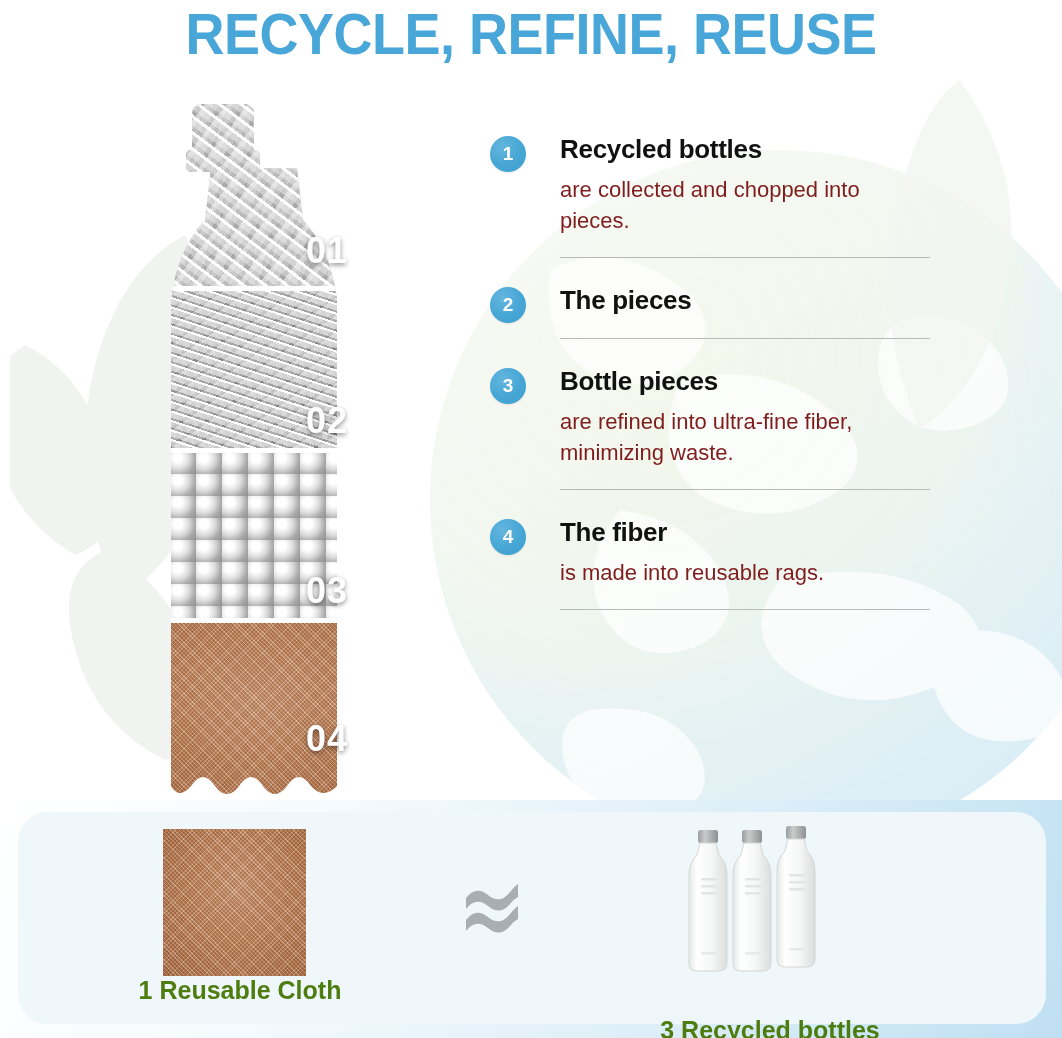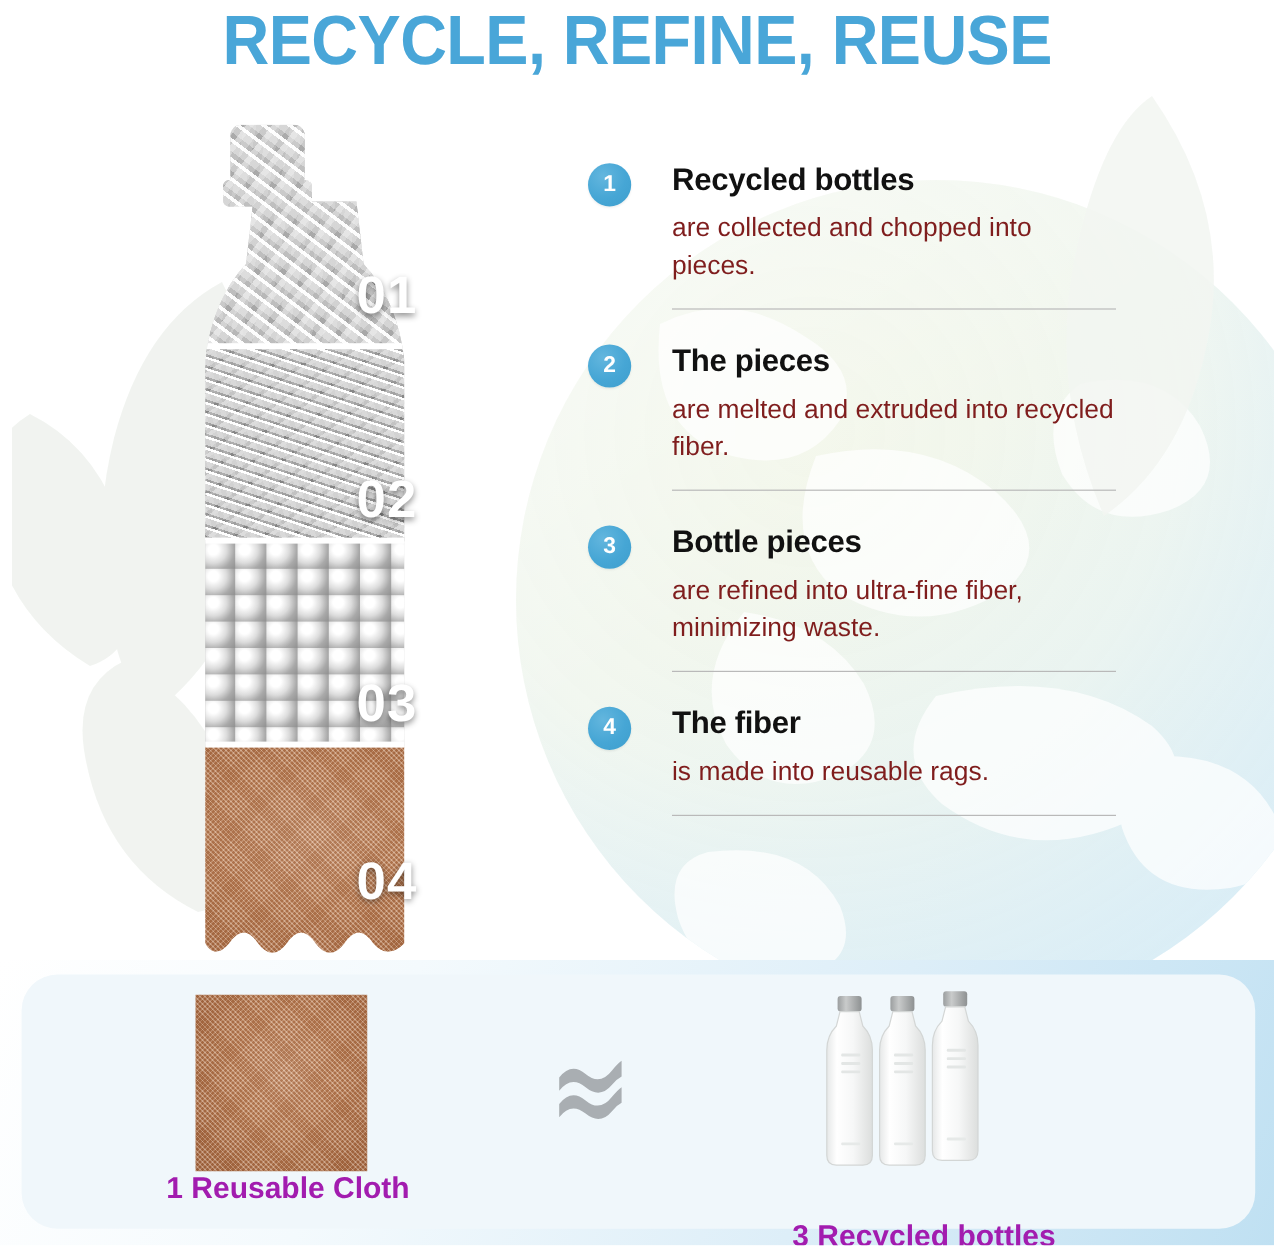--- a/index.html
+++ b/index.html
@@ -36,21 +36,21 @@
     letter-spacing:-0.5px;
     color:#49a6d8;
     transform:scaleX(0.93);
     font-family:"Liberation Sans", sans-serif;
   }
 
   
   .bottle-wrap{position:absolute;left:118px;top:100px;width:272px;height:700px;}
   .band-num{
     position:absolute;right:40px;bottom:6px;
-    font-size:44px;font-weight:bold;color:#ffffff;
+    font-size:36px;font-weight:bold;color:#ffffff;
     text-shadow:0 2px 5px rgba(0,0,0,.45);
     letter-spacing:1px;
     font-family:"Liberation Sans", sans-serif;
   }
 
   
   .tex-flake{
     background:
       repeating-linear-gradient(37deg, rgba(255,255,255,.95) 0 3px, rgba(150,150,150,.35) 3px 7px, rgba(215,215,215,.6) 7px 13px),
       repeating-linear-gradient(-52deg, rgba(255,255,255,.8) 0 5px, rgba(130,130,130,.3) 5px 10px, rgba(225,225,225,.5) 10px 17px),
@@ -107,21 +107,21 @@
     background:#f0f7fb;border-radius:30px;
   }
   .cloth-swatch{
     position:absolute;left:163px;top:829px;width:143px;height:147px;
   }
   .approx{
     position:absolute;left:462px;top:882px;width:60px;height:52px;
   }
   .bottles{position:absolute;left:688px;top:824px;width:155px;height:152px;}
   .blabel{
-    position:absolute;font-size:25px;font-weight:bold;color:#a21caf;
+    position:absolute;font-size:25px;font-weight:bold;color:#4d7c0f;
     text-align:center;font-family:"Liberation Sans", sans-serif;
   }
   #label-cloth{left:60px;top:976px;width:360px;}
   #label-bottles{left:580px;top:1016px;width:380px;}
 </style>
 </head>
 <body>
 
 <div id="stage">
 
@@ -218,21 +218,20 @@
     <div class="step">
       <div class="badge">1</div>
       <div class="step-title">Recycled bottles</div>
       <div class="step-body">are collected and chopped into pieces.</div>
     </div>
     <div class="divider"></div>
 
     <div class="step" style="margin-top:25px;">
       <div class="badge">2</div>
       <div class="step-title">The pieces</div>
-      <div class="step-body">are melted and extruded into recycled fiber.</div>
     </div>
     <div class="divider"></div>
 
     <div class="step" style="margin-top:25px;">
       <div class="badge">3</div>
       <div class="step-title">Bottle pieces</div>
       <div class="step-body">are refined into ultra-fine fiber, minimizing waste.</div>
     </div>
     <div class="divider"></div>
 

